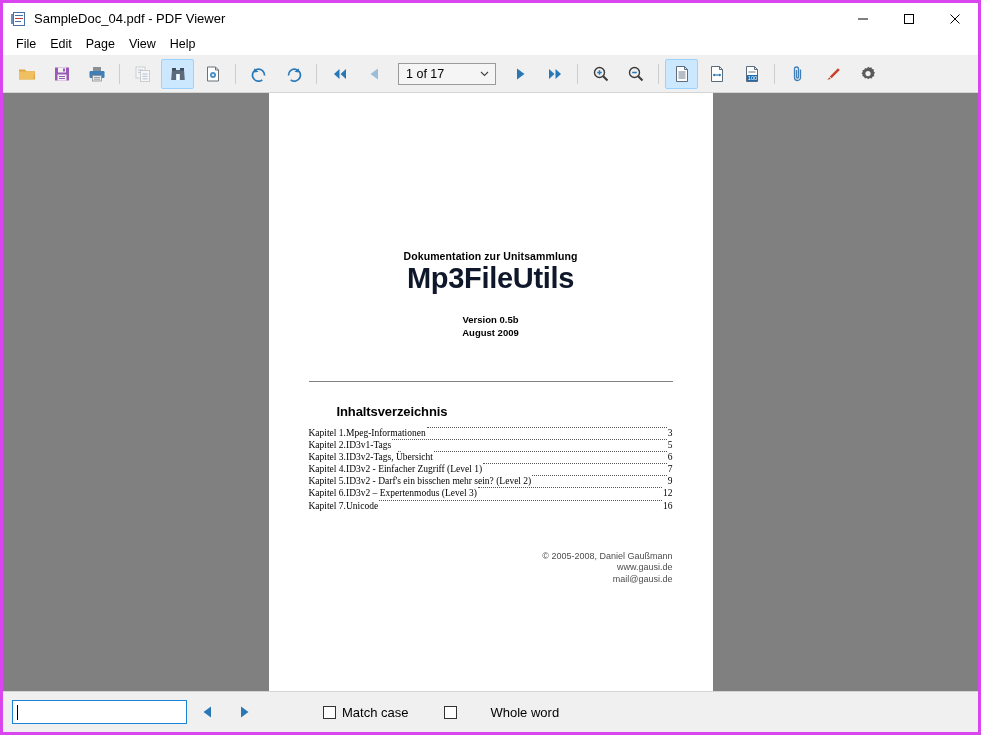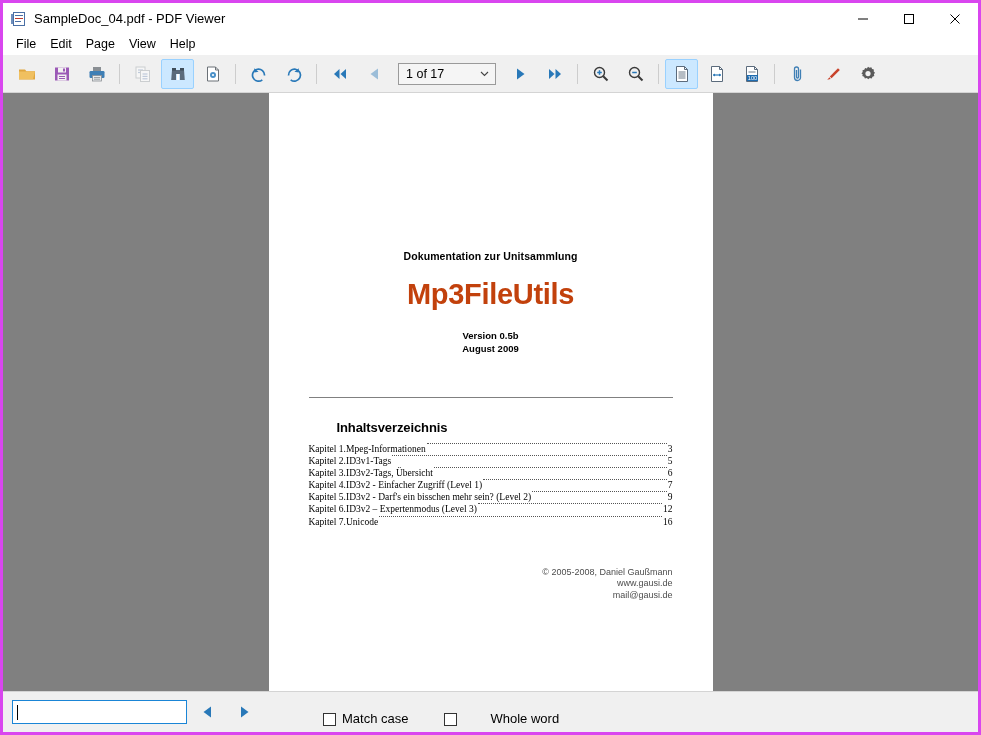--- a/index.html
+++ b/index.html
@@ -94,21 +94,21 @@
     width: 444px; background: #ffffff;
     position: relative;
     padding: 0 40px;
   }
   .doc-subtitle {
     text-align: center; font-size: 10.5px; font-weight: bold;
     color: #000; margin-top: 157px; letter-spacing: 0.1px;
   }
   .doc-title {
     text-align: center; font-size: 29px; font-weight: bold;
-    color: #c2410c; margin-top: 16px; letter-spacing: -0.3px;
+    color: #0f172a; letter-spacing: -0.3px;
   }
   .doc-version {
     text-align: center; font-size: 9.5px; font-weight: bold;
     color: #000; margin-top: 19px; line-height: 12.5px;
   }
   .doc-rule {
     height: 1px; background: #808080; margin-top: 42px;
   }
   .toc-heading {
     font-size: 13px; font-weight: bold; color: #000;
@@ -147,21 +147,21 @@
   }
   .caret {
     width: 1px; height: 15px; background: #000;
   }
   .find-nav {
     width: 30px; height: 28px; margin-left: 6px;
     display: flex; align-items: center; justify-content: center;
   }
   .find-nav:first-of-type { margin-left: 14px; }
   .check-wrap {
-    display: flex; align-items: flex-end; height: 28px;
+    display: flex; align-items: center; height: 28px;
   }
   .check-wrap.first { margin-left: 64px; }
   .check-wrap.second { margin-left: 36px; gap: 27px; }
   .checkbox {
     width: 13px; height: 13px; background: #ffffff;
     border: 1px solid #333333; margin-right: 6px;
   }
   .check-label { font-size: 13px; color: #000; white-space: nowrap; }
 </style>
 </head>

